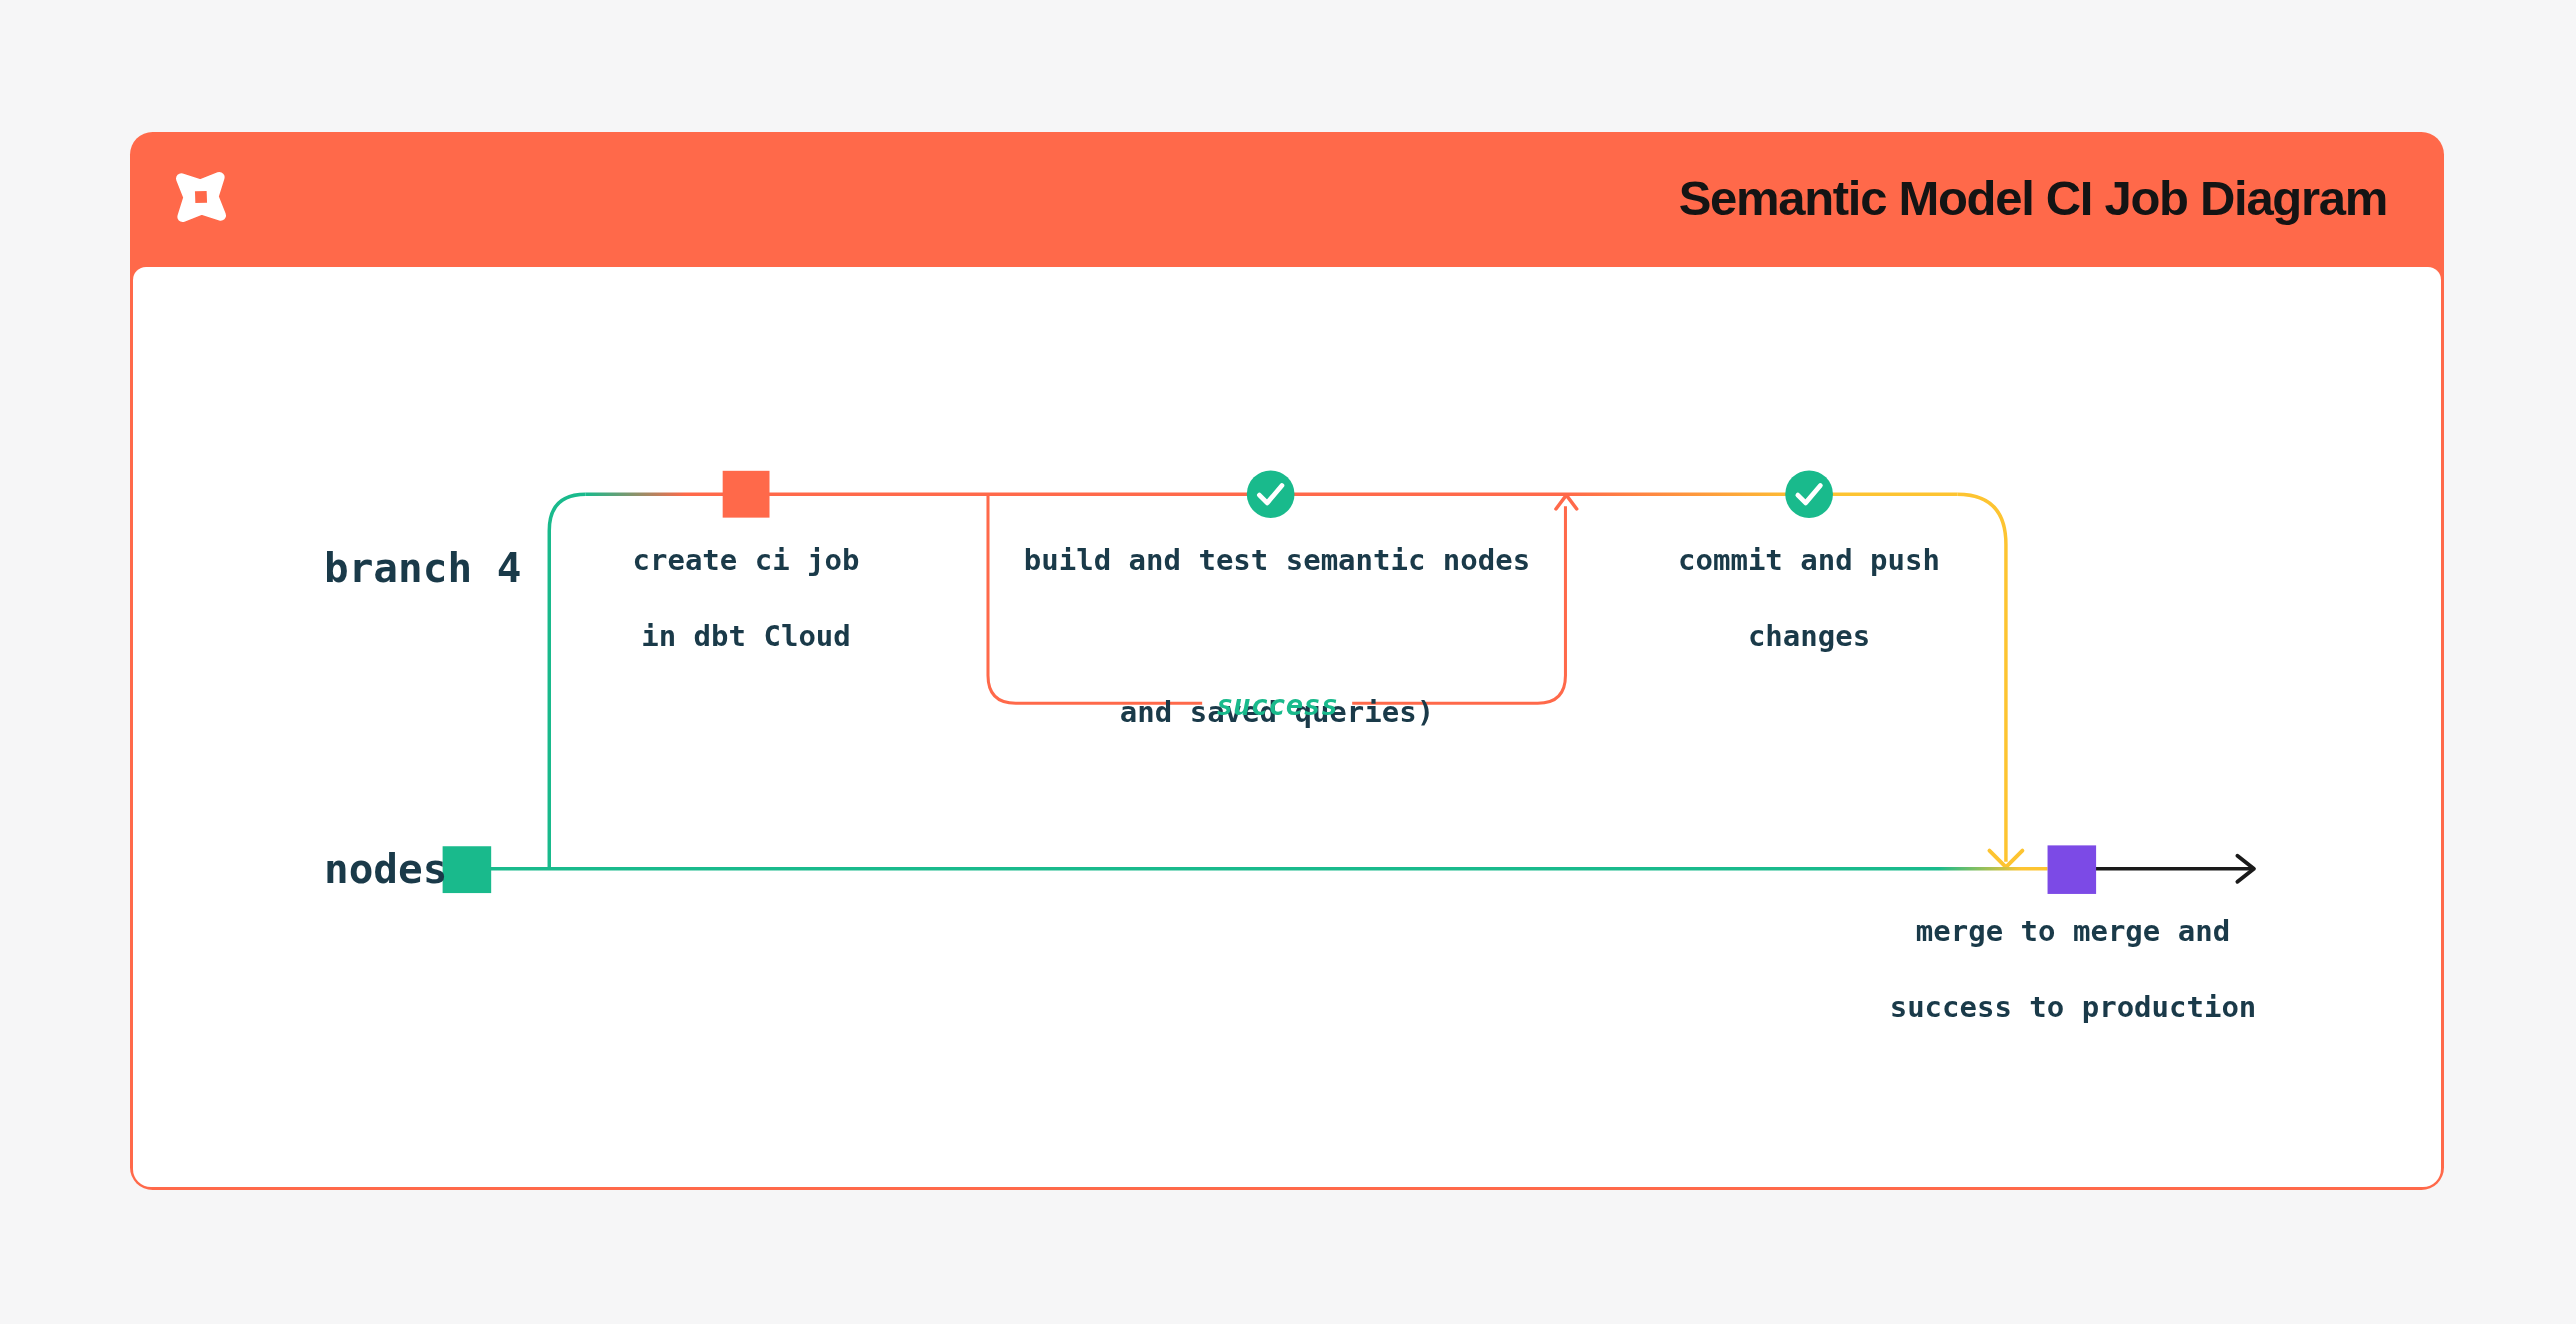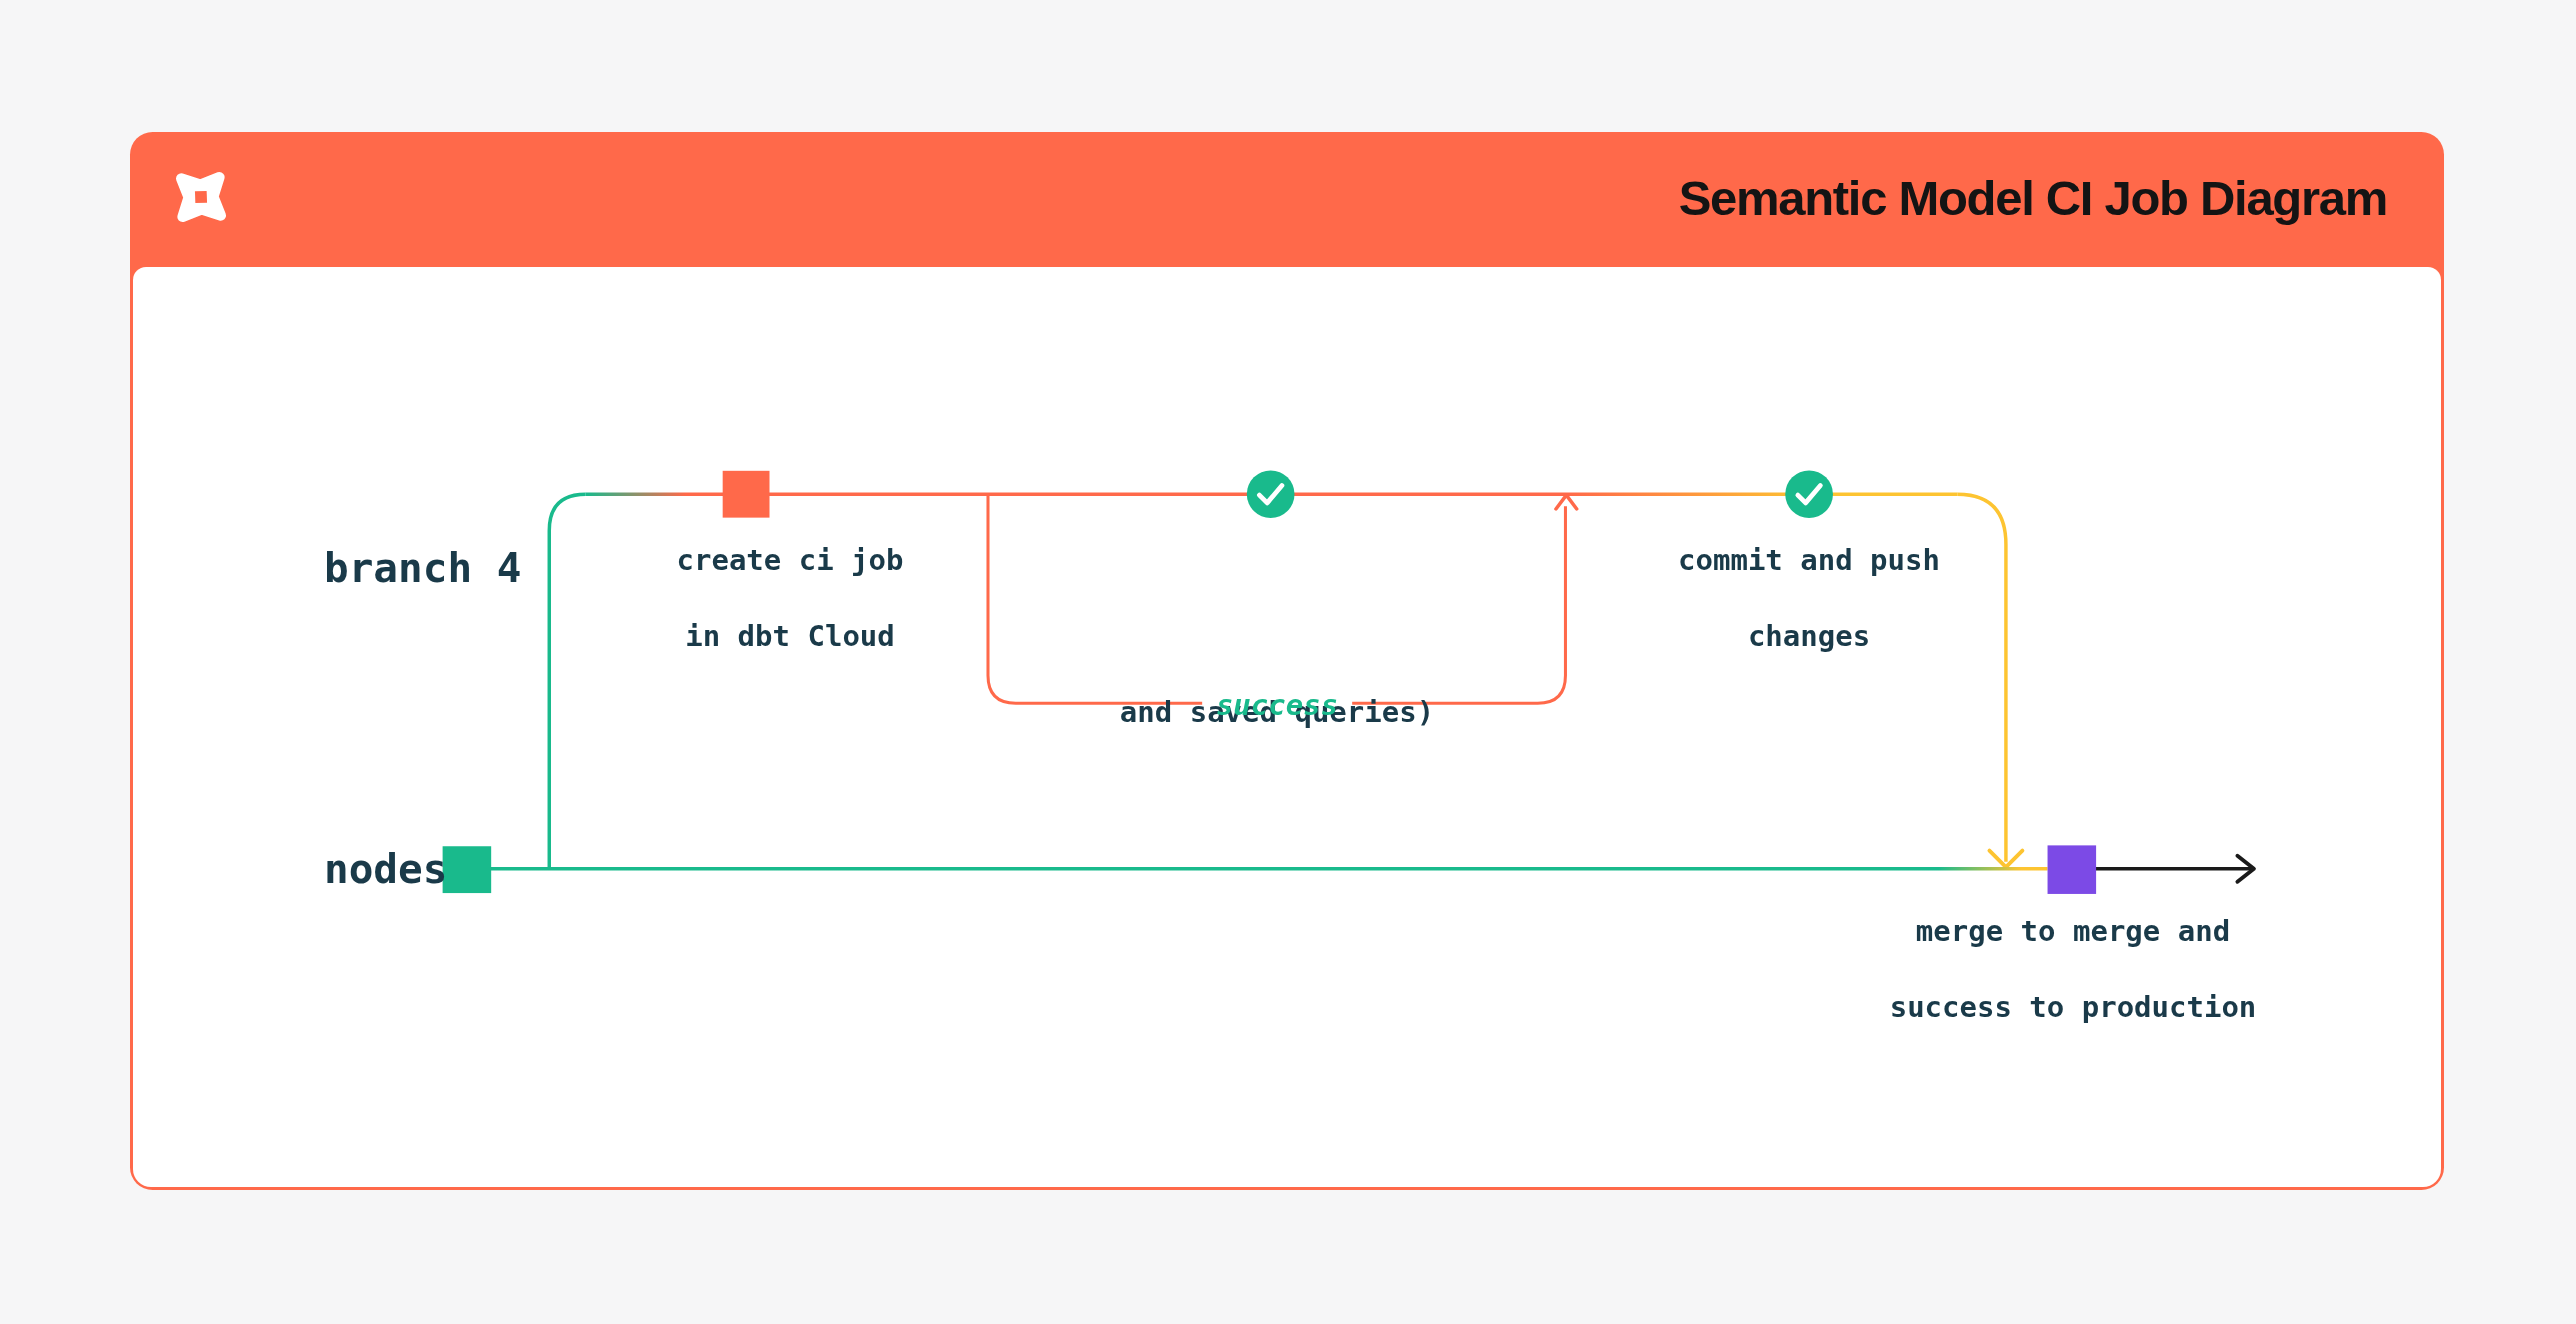--- a/index.html
+++ b/index.html
@@ -86,24 +86,24 @@
   </g>
   <g>
     <circle cx="2086" cy="570" r="27.5" style="fill:var(--green)"></circle>
     <path d="M2073,571 L2082,580 L2099,560" fill="none" stroke="#fff" stroke-width="5.5" stroke-linecap="round" stroke-linejoin="round"></path>
   </g>
 </svg>
 
 <div class="lbl big" style="left:324px;top:542px;">branch 4</div>
 <div class="lbl big" style="left:324px;top:843px;">nodes</div>
 
-<div class="lbl" style="left:746px;top:541px;margin-left:44px;"><span>create ci job</span><br>
+<div class="lbl" style="left:746px;top:541px;"><span>create ci job</span><br>
 <span>in dbt Cloud</span></div>
 
-<div class="lbl" style="left:1277px;top:541px;"><br>
+<div class="lbl" style="left:1277px;top:541px;"><span>build and test semantic nodes</span><br>
 <br>
 <span>and saved queries)</span></div>
 
 <div class="lbl success" style="left:1277px;top:686px;font-style:italic;">success</div>
 
 <div class="lbl" style="left:1809px;top:541px;"><span>commit and push</span><br>
 <span>changes</span></div>
 
 <div class="lbl" style="left:2073px;top:912px;"><span>merge to merge and</span><br>
 <span>success to production</span></div>

